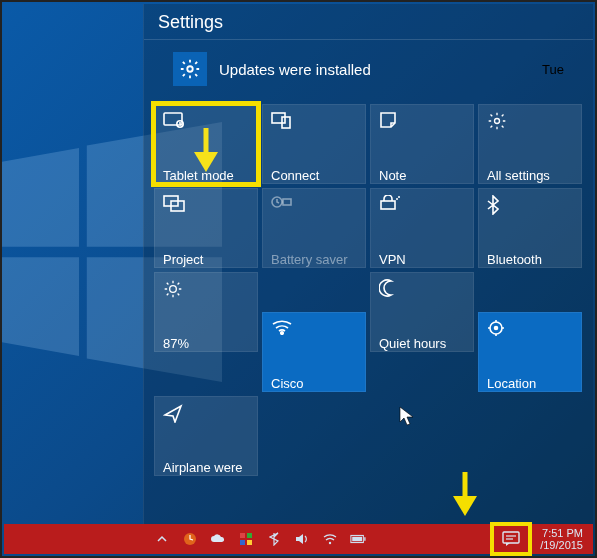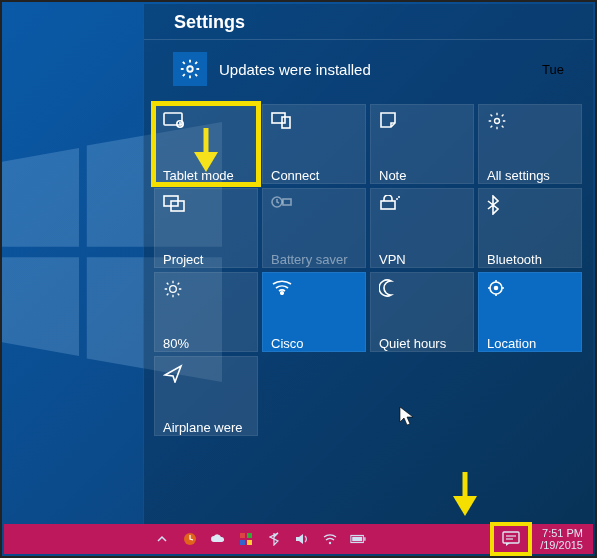--- a/index.html
+++ b/index.html
@@ -12,56 +12,56 @@
   }
   .bgwin {
     position: absolute; left: -40px; top: 120px; width: 260px; height: 260px;
     opacity: 0.6;
   }
   .panel {
     position: absolute; right: 2px; top: 2px; bottom: 30px; width: 450px;
     background: rgba(10, 40, 70, 0.35); color: #fff;
     border-left: 1px solid rgba(255,255,255,0.08);
   }
-  .panel-title { font-size: 18px; font-weight: 700; padding: 8px 14px 6px; margin-left: 16px; }
+  .panel-title { font-size: 18px; font-weight: 400; padding: 8px 14px 6px; }
   .divider { height: 1px; background: rgba(255,255,255,0.15); margin: 0; }
   .notif-row { display: flex; align-items: center; padding: 12px 29px; }
   .notif-icon {
     width: 34px; height: 34px; background: #0a63b5;
     display: flex; align-items: center; justify-content: center; margin-right: 12px;
   }
   .notif-text { flex: 1; font-size: 15px; }
   .notif-day { font-size: 13px; color: #000000; margin-left: 8px; }
   .collapse-row { text-align: right; padding: 10px 18px 10px; font-size: 14px; color: #e8f0f8; }
   .collapse-row .chev { margin-left: 6px; }
   .tiles { padding: 6px 4px 0 10px; }
   .tile-row { display: flex; }
   .tile {
     width: 104px; height: 80px; margin: 0 4px 4px 0;
     background: rgba(255,255,255,0.10);
     border: 1px solid rgba(255,255,255,0.08);
     padding: 6px 8px; position: relative; color: #fff;
     font-size: 13px;
   }
-  .tile.active { background: #0b6bc2; }
+  .tile.active { background: #0b6bc2; margin-top: 40px; }
   .tile.dim { color: rgba(255,255,255,0.45); }
   .tile-icon { position: absolute; top: 6px; left: 8px; }
   .tile-label { position: absolute; bottom: 0; left: 8px; right: 6px; }
   .hl-tile { outline: 5px solid #f5df00; outline-offset: -2px; }
   .hl-tray { outline: 4px solid #f5df00; }
   .arrow {
     position: absolute; width: 40px; height: 50px; pointer-events: none;
   }
   .arrow svg { width: 100%; height: 100%; }
   .cursor {
     position: absolute; right: 180px; bottom: 130px; color: #fff; font-size: 18px;
   }
   .taskbar {
     position: absolute; left: 2px; right: 2px; bottom: 2px; height: 30px;
-    background: #be185d; display: flex; align-items: center; color: #dbe8f5;
+    background: #b91c1c; display: flex; align-items: center; color: #dbe8f5;
   }
   .tray-left { flex: 1; display: flex; align-items: center; gap: 12px; padding-left: 150px; }
   .tray-ic { width: 16px; height: 16px; display: inline-flex; align-items: center; justify-content: center; }
   .tray-right { display: flex; align-items: center; gap: 8px; padding-right: 6px; }
   .clock { font-size: 11px; line-height: 12px; text-align: right; padding: 2px 4px; }
   .ac-tray {
     width: 34px; height: 26px; display: flex; align-items: center; justify-content: center;
   }
   svg { display: block; }
 </style>
@@ -183,21 +183,21 @@
         </div>
       </div>
       <div class="tile-row">
         <div class="tile">
           <span class="tile-icon">
             <svg width="20" height="20" viewBox="0 0 24 24" fill="none" stroke="#fff" stroke-width="1.6">
               <circle cx="12" cy="12" r="4"></circle>
               <path d="M12 2v3M12 19v3M2 12h3M19 12h3M4.5 4.5l2 2M17.5 17.5l2 2M4.5 19.5l2-2M17.5 6.5l2-2"></path>
             </svg>
           </span>
-          <span class="tile-label">80%</span>
+          <span class="tile-label">87%</span>
         </div>
         <div class="tile active">
           <span class="tile-icon">
             <svg width="22" height="16" viewBox="0 0 22 16" fill="none" stroke="#fff" stroke-width="1.6">
               <path d="M2 5a16 16 0 0118 0M5 9a10 10 0 0112 0M8 12a5 5 0 016 0"></path>
               <circle cx="11" cy="14" r="1.3" fill="#fff"></circle>
             </svg>
           </span>
           <span class="tile-label">Cisco</span>
         </div>

